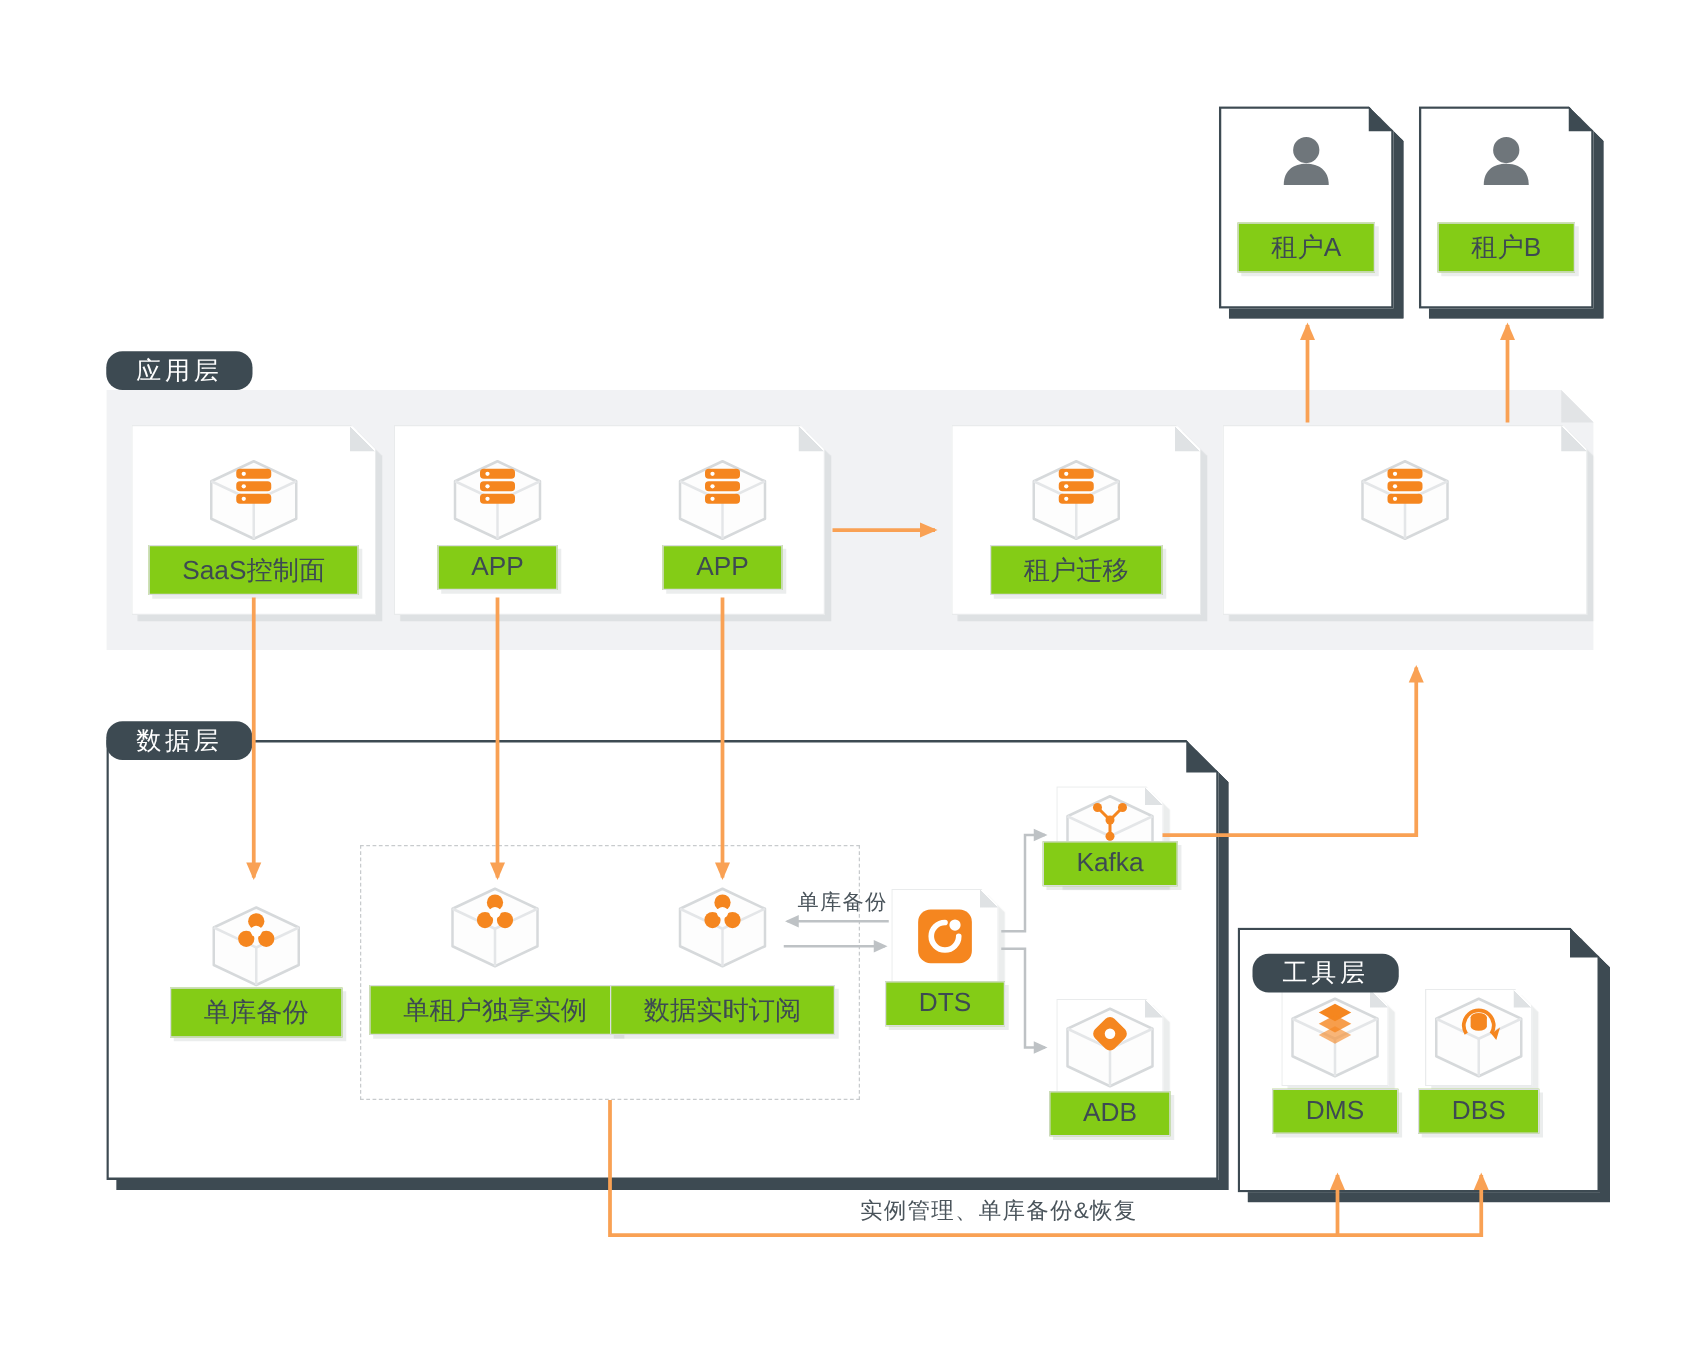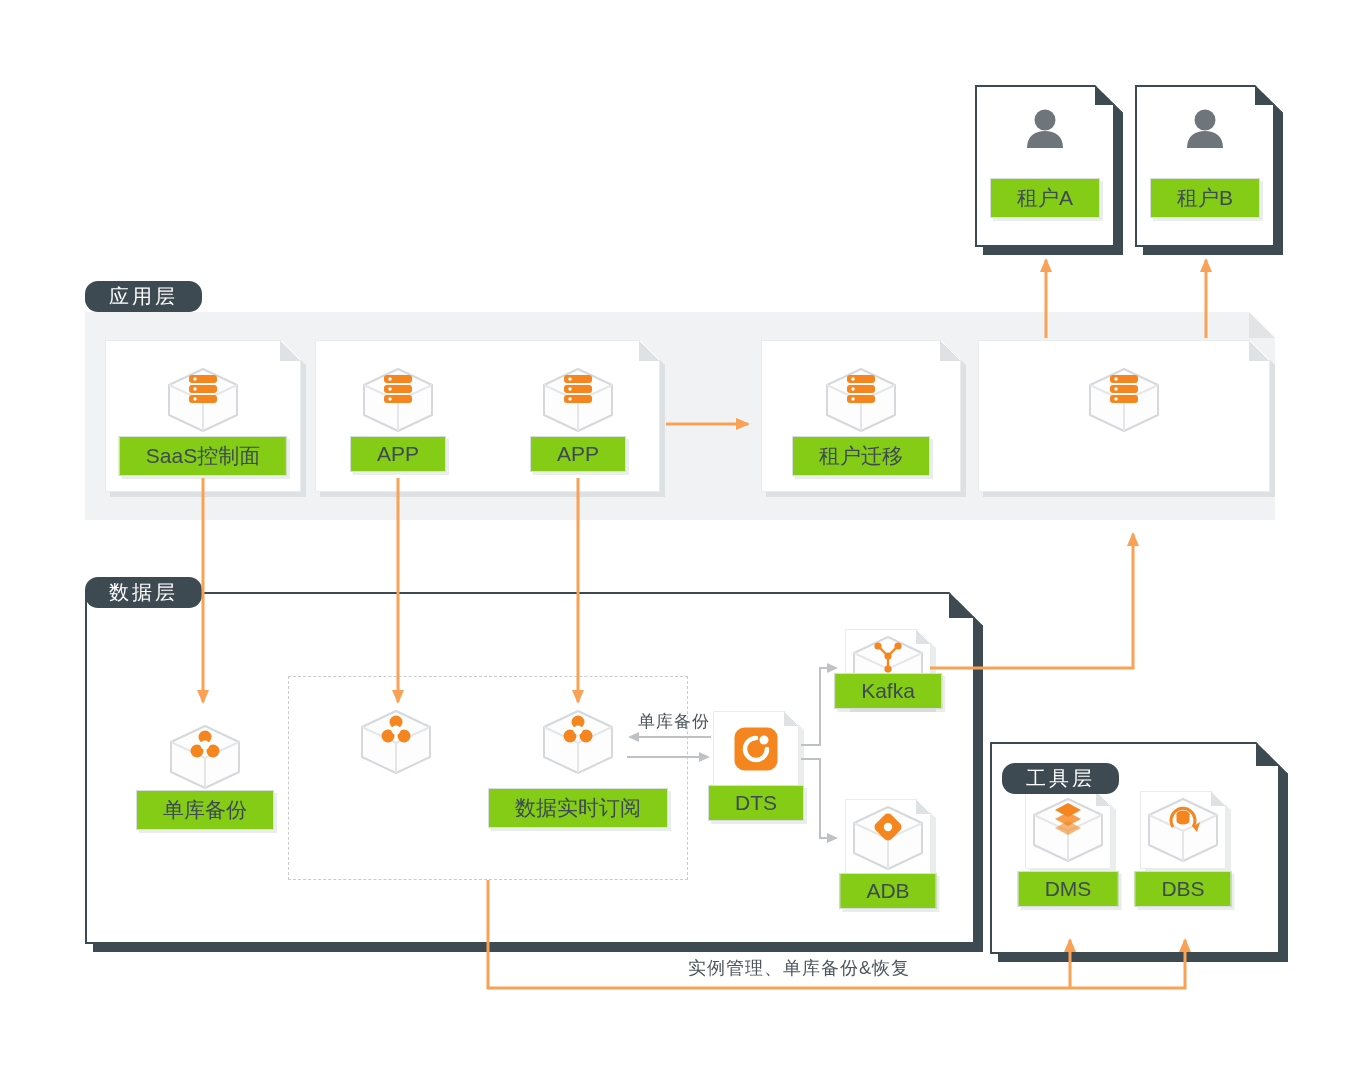--- a/index.html
+++ b/index.html
@@ -195,20 +195,21 @@
   <svg class="icon" width="74" height="66" style="left:359px; top:709px">
       <use href="#hex-base"></use>
       <use href="#g-tri"></use>
     </svg>
   <svg class="icon" width="74" height="66" style="left:541px; top:709px">
       <use href="#hex-base"></use>
       <use href="#g-tri"></use>
     </svg>
 
   <div class="nlabel" style="left:205px; top:790px">单库备份</div>
+  <div class="nlabel" style="left:396px; top:788px">单租户独享实例</div>
   <div class="nlabel" style="left:578px; top:788px">数据实时订阅</div>
 
   <div class="w sh-soft" style="left:713px; top:711px; width:86px; height:78px">
     <div class="folded card-light" style="--f:14px"></div>
   </div>
   <svg class="icon" width="46" height="46" style="left:733px; top:726px">
     <rect x="1.5" y="1.5" width="43" height="43" rx="10" fill="#F5861F"></rect>
     <path d="M23,12 A11,11 0 1 0 34,23" fill="none" stroke="#fff" stroke-width="4.5" stroke-linecap="round"></path>
     <circle cx="31" cy="14" r="4.5" fill="#fff"></circle>
   </svg>

